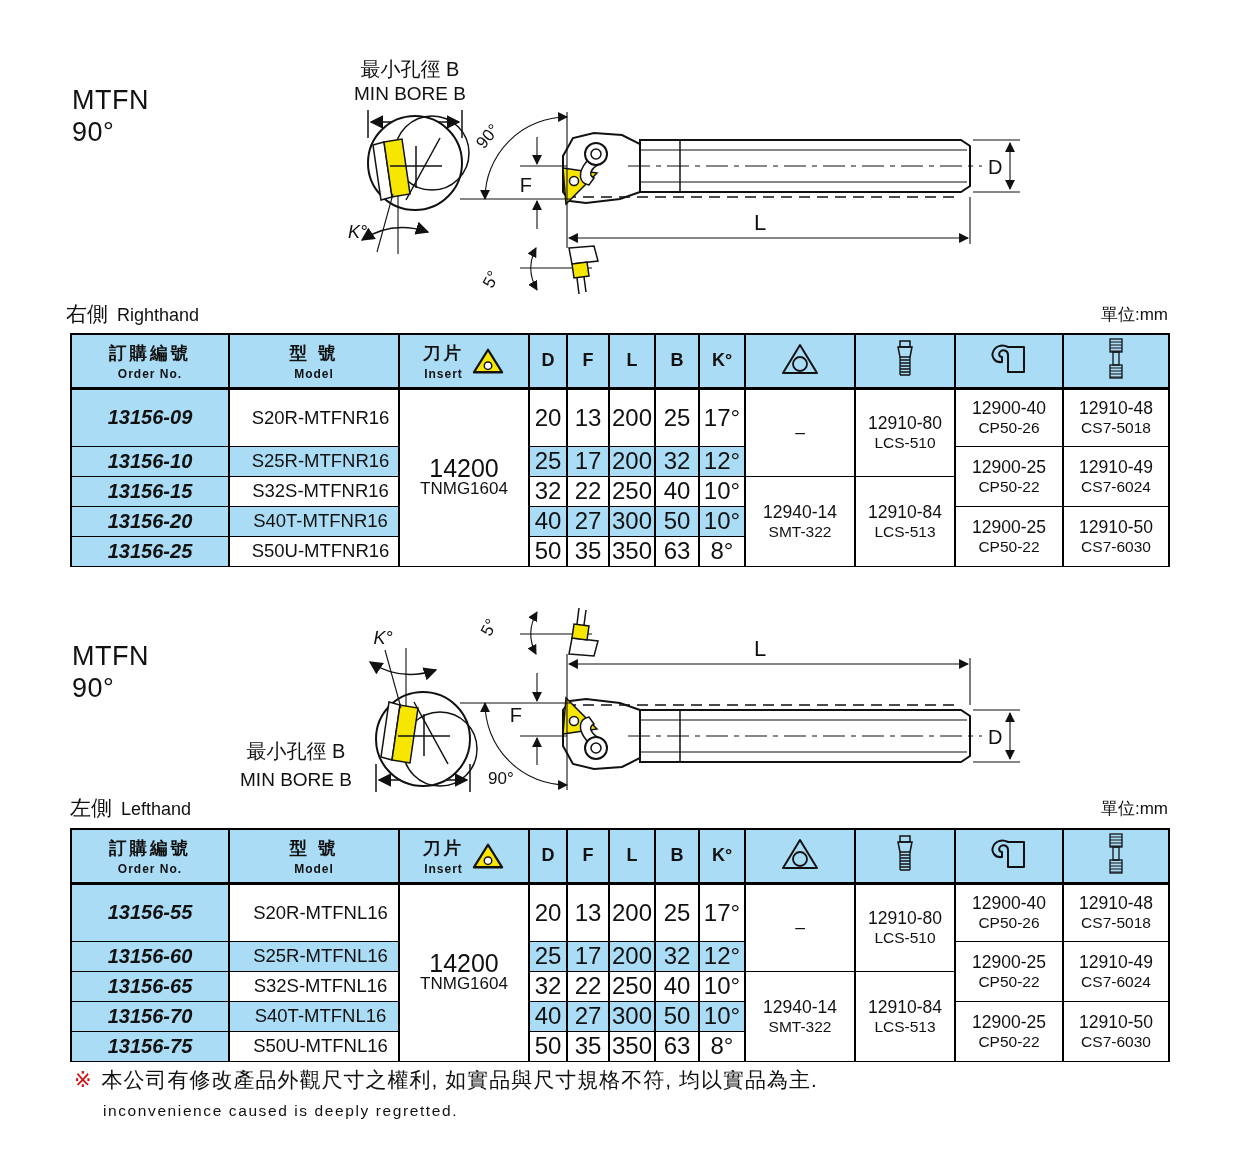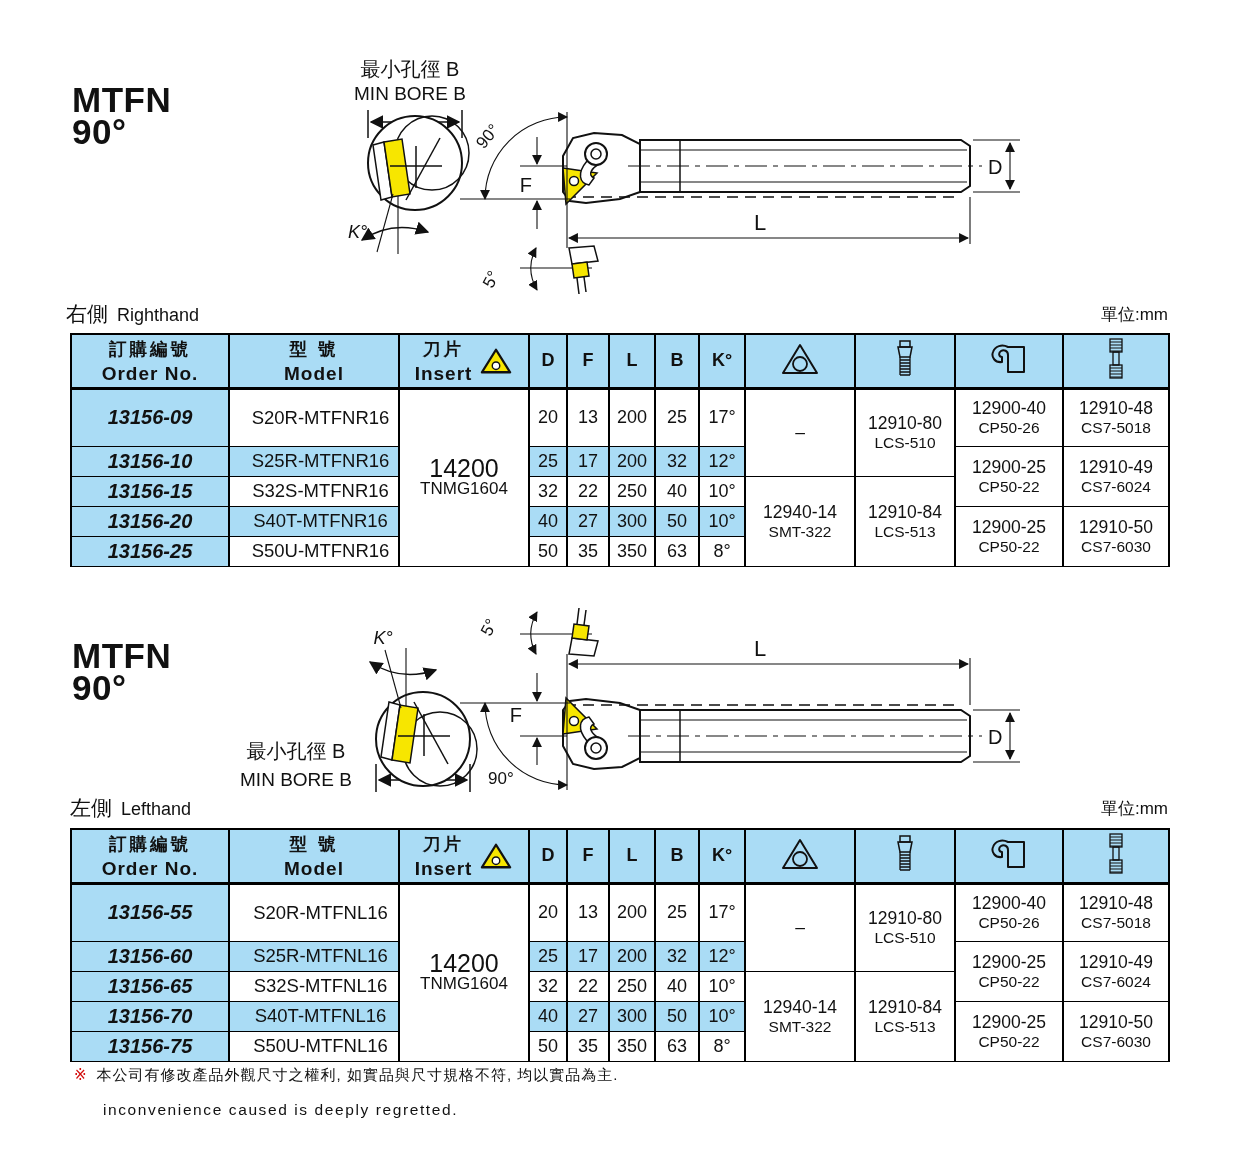--- a/index.html
+++ b/index.html
@@ -5,49 +5,49 @@
   html,body{margin:0;padding:0}
   body{
     position:relative;width:1240px;height:1175px;overflow:hidden;
     background:#fff;color:#111;
     font-family:"Liberation Sans","DejaVu Sans",sans-serif;
     --blue:#aadcf5;--yellow:#f7e600;--red:#d40f0f;
   }
   .abs{position:absolute}
 
   
-  .title{font-weight:bold;font-size:35px;line-height:32px;letter-spacing:.5px}
+  .title{font-weight:normal;font-size:27px;line-height:32px;letter-spacing:.5px}
   .cap{display:flex;align-items:baseline;gap:9px}
   .cap .zh{font-size:21px}
   .cap .en{font-size:18px}
   .unit{font-size:17px;text-align:right;width:168px}
 
   
   table.parts{position:absolute;border-collapse:collapse;table-layout:fixed;width:1098px;background:#fff}
   table.parts th,table.parts td{
     border:2px solid #000;border-top-width:1.5px;border-bottom-width:1.5px;
     padding:0;text-align:center;vertical-align:middle;overflow:hidden;background:#fff;
   }
   table.parts tr.head th{background:var(--blue);border-bottom:3px solid #000000;border-top-width:2.5px}
   tr.head{height:54px} tr.r1{height:58px} tr.rx{height:30px}
   .blue{background:var(--blue)!important}
   .oc{font-weight:bold;font-style:italic;font-size:20px;background:var(--blue)!important}
   .mc{text-align:center;padding-left:13px!important;font-size:18.5px}
-  .dc{font-size:18px}
+  .dc{font-size:24px}
   .hzh{font-size:17.5px;font-weight:bold;letter-spacing:3px}
-  .hen{font-size:19px;font-weight:bold;letter-spacing:1px;margin-top:2px}
+  .hen{font-size:12px;font-weight:bold;letter-spacing:1px;margin-top:2px}
   .dimh{font-size:18px;font-weight:bold}
   .insh{display:flex;align-items:center;justify-content:center;gap:7px}
   .i1{font-size:25px;line-height:22px}
   .i2{font-size:17px;line-height:20px}
   .a1{font-size:17.5px;line-height:21px}
   .a2{font-size:15.5px;line-height:18px}
 
   
-  .fzh{font-size:15px;letter-spacing:1px}
+  .fzh{font-size:21px;letter-spacing:1px}
   .fsym{color:var(--red);margin-right:9px}
   .fen{font-size:15.5px;letter-spacing:1.6px;line-height:26px;margin-left:29px;margin-top:3px}
 
   
   svg text{fill:#111;font-family:"Liberation Sans","DejaVu Sans",sans-serif}
   .tzh{font-size:20px}.ten{font-size:19px}
   .tdim{font-size:20px}.tL{font-size:22px}
   .trot{font-size:17px}.titk{font-size:18px;font-style:italic}
   .yfill{fill:var(--yellow)}
 </style>
@@ -476,14 +476,14 @@
     <td class="dc">63</td>
     <td class="dc">8°</td>
   </tr>
 </tbody>
   </table>
 
 <div class="abs" style="left:74px;top:1066px;width:1100px">
   <div class="fzh">
     <span class="fsym">※</span><span>本公司有修改產品外觀尺寸之權利, 如實品與尺寸規格不符, 均以實品為主.</span>
   </div>
-  <div class="fen" style="margin-top:12px">inconvenience caused is deeply regretted.</div>
+  <div class="fen" style="margin-top:4px">inconvenience caused is deeply regretted.</div>
 </div>
 
 </body></html>

